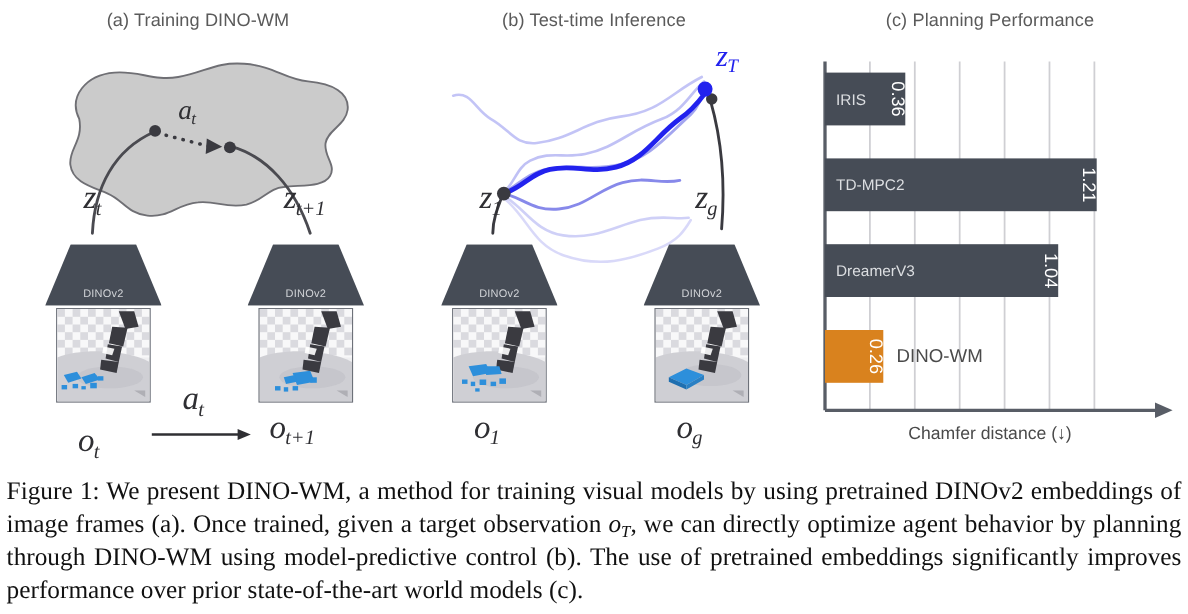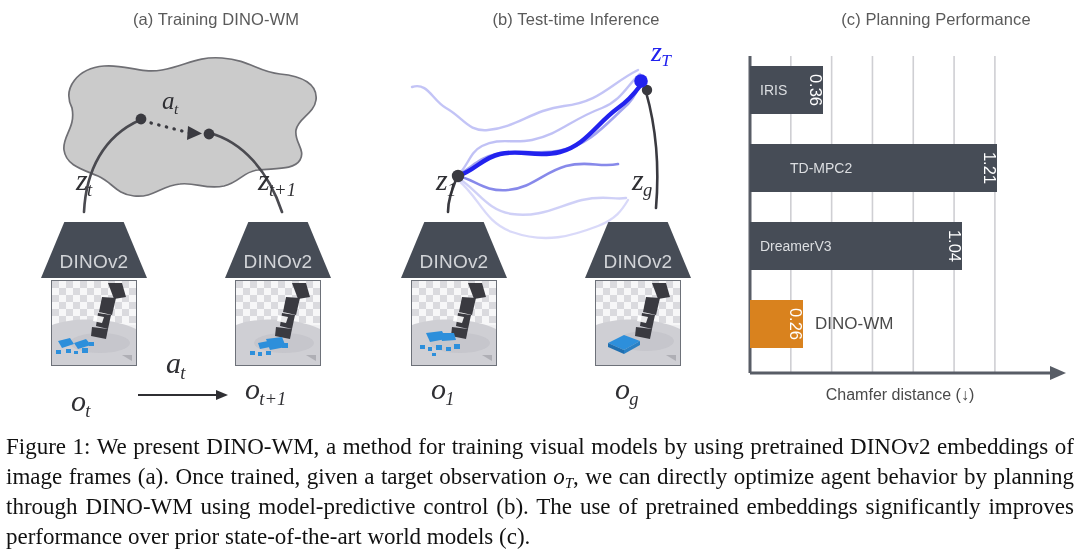--- a/index.html
+++ b/index.html
@@ -15,21 +15,21 @@
   .panel{position:absolute;top:0;height:425px;}
   #panel-a{left:0;width:360px;}
   #panel-b{left:360px;width:360px;}
   #panel-c{left:720px;width:360px;}
 
   .panel-title{
     position:absolute;top:10px;left:0;width:100%;
     text-align:center;
     font-size:16.5px;color:#5a5a5a;
     font-family:"Liberation Sans", sans-serif;
-    letter-spacing:.1px;white-space:nowrap;padding-left:36px;
+    letter-spacing:.1px;white-space:nowrap;
   }
 
   .svg-layer{position:absolute;left:0;top:0;}
 
   
   .mathlab{
     position:absolute;
     font-family:"Liberation Serif", serif;
     font-style:italic;color:#2f2f33;
     white-space:nowrap;line-height:1;
@@ -45,21 +45,21 @@
 
   
   .enc-group{position:absolute;}
   .trapezoid{
     position:relative;width:106px;height:56px;
     background:#464c56;
     clip-path:polygon(22% 0%, 78% 0%, 100% 100%, 0% 100%);
     display:flex;align-items:flex-end;justify-content:center;
   }
   .trapezoid span{
-    color:#d2d4d8;font-size:19px;
+    color:#d2d4d8;font-size:10px;
     font-family:"Liberation Sans", sans-serif;
     padding-bottom:5px;letter-spacing:.2px;
   }
   .thumb{
     position:relative;width:84px;height:84px;margin:2px auto 0 auto;
     border:1.6px solid #6d7179;background:#e8e8ea;overflow:hidden;
   }
   .thumb .tsvg{position:absolute;left:0;top:0;}
 
   
@@ -495,21 +495,21 @@
       <line x1="30" y1="56" x2="30" y2="373" stroke="#585d66" stroke-width="3"></line>
       <line x1="30" y1="373" x2="334" y2="373" stroke="#585d66" stroke-width="3"></line>
       <polygon points="330,366 346,373 330,380" fill="#585d66"></polygon>
     </svg>
 
     <div id="bars-container">
         <div class="bar dark" style="left: 30px; top: 66px; width: 73.4694px; height: 48px;"></div>
         <div class="bar-inside-label" style="left: 40px; top: 90px; position: absolute; transform: translateY(-50%); color: rgb(220, 222, 225);">IRIS</div>
         <div class="bar-value" style="left: 79.4694px; top: 90px; transform: translate(0px, -50%) rotate(90deg);">0.36</div>
         <div class="bar dark" style="left: 30px; top: 144px; width: 246.939px; height: 48px;"></div>
-        <div class="bar-inside-label" style="left: 40px; top: 168px; position: absolute; transform: translateY(-50%); color: rgb(220, 222, 225); margin-left: 30px;">TD-MPC2</div>
+        <div class="bar-inside-label" style="left: 40px; top: 168px; position: absolute; transform: translateY(-50%); color: rgb(220, 222, 225);">TD-MPC2</div>
         <div class="bar-value" style="left: 252.939px; top: 168px; transform: translate(0px, -50%) rotate(90deg);">1.21</div>
         <div class="bar dark" style="left: 30px; top: 222px; width: 212.245px; height: 48px;"></div>
         <div class="bar-inside-label" style="left: 40px; top: 246px; position: absolute; transform: translateY(-50%); color: rgb(220, 222, 225);">DreamerV3</div>
         <div class="bar-value" style="left: 218.245px; top: 246px; transform: translate(0px, -50%) rotate(90deg);">1.04</div>
         <div class="bar accent" style="left: 30px; top: 300px; width: 53.0612px; height: 48px;"></div>
         <div class="bar-outside-label" style="left: 95.0612px; top: 324px;">DINO-WM</div>
         <div class="bar-value" style="left: 59.0612px; top: 324px; transform: translate(0px, -50%) rotate(90deg);">0.26</div>
       </div>
   </div>
 

